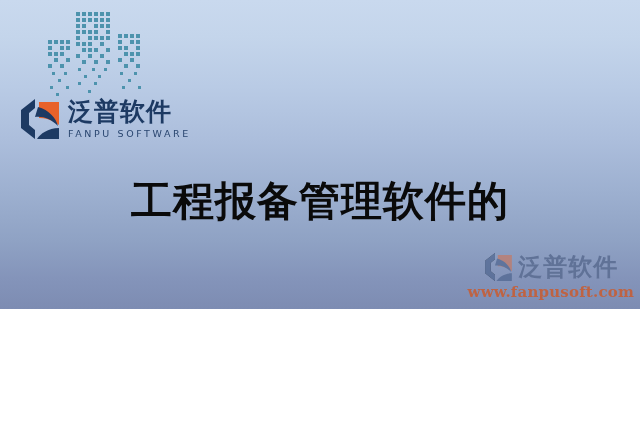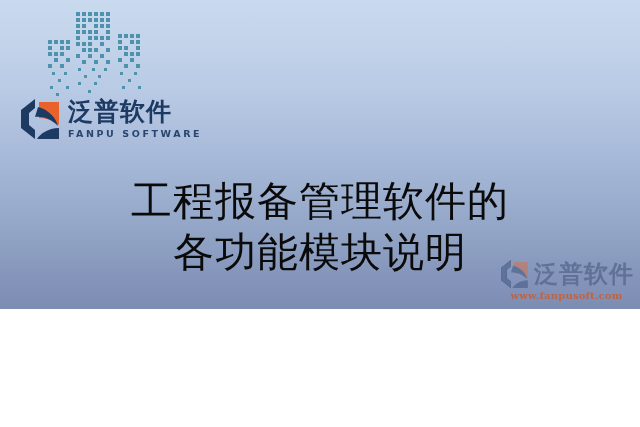--- a/index.html
+++ b/index.html
@@ -33,29 +33,29 @@
   }
   #brand-mark{width:44px;height:42px;display:block;flex:none;}
   #brand-text{display:flex;flex-direction:column;line-height:1;}
   #brand-cn{
     font-size:25px;font-weight:bold;color:#1d3a63;
     letter-spacing:1px;
     font-family:"DejaVu Sans","Liberation Sans",sans-serif;
   }
   #brand-en{
     font-size:9.5px;color:#2a4670;letter-spacing:2.6px;
-    margin-top:5px;font-weight:bold;
+    margin-top:5px;font-weight:normal;
   }
 
   
   #headline{
     position:absolute;left:0;top:176px;width:640px;
     text-align:center;
     color:#0a0a0a;
-    font-weight:normal;
+    font-weight:bold;
     font-size:41px;
     line-height:51px;
     letter-spacing:1px;
     font-family:"DejaVu Sans","Liberation Sans",sans-serif;
   }
   #headline div{white-space:nowrap;}
 
   
   #watermark{
     position:absolute;right:6px;bottom:8px;
@@ -63,21 +63,21 @@
     opacity:.92;
   }
   #wm-row{display:flex;align-items:center;gap:4px;}
   #wm-mark{width:31px;height:30px;display:block;flex:none;opacity:.62;}
   #wm-cn{
     font-size:24px;font-weight:bold;color:#5d6f94;
     letter-spacing:1px;line-height:1;
   }
   #wm-url{
     font-family:"DejaVu Serif","Liberation Serif",serif;
-    font-size:10px;font-weight:bold;color:#c4603a;
+    font-size:15px;font-weight:bold;color:#c4603a;
     letter-spacing:.2px;margin-top:1px;
   }
 </style>
 </head>
 <body>
 
 <div id="stage">
 
   <div id="skyline">
     <svg width="96" height="92" viewBox="0 0 96 92" xmlns="http://www.w3.org/2000/svg" aria-hidden="true">
@@ -193,21 +193,20 @@
       </svg>
     </span>
     <span id="brand-text">
       <span id="brand-cn">泛普软件</span>
       <span id="brand-en">FANPU SOFTWARE</span>
     </span>
   </div>
 
   <div id="headline">
     <div>工程报备管理软件的</div>
-    <div>各功能模块说明</div>
   </div>
 
   <div id="watermark">
     <span id="wm-row">
       <span>
         <svg id="wm-mark" viewBox="0 0 44 42" xmlns="http://www.w3.org/2000/svg" aria-hidden="true">
           <path d="M17 1 L3 12 L3 30 L17 41 L17 32 L11 27 L11 15 L17 10 Z" fill="#3f5municipal"></path>
           <path d="M17 1 L3 12 L3 30 L17 41 L17 32 L11 27 L11 15 L17 10 Z" fill="#415a85"></path>
           <path d="M21 4 L41 4 L41 27 C41 27 33 20 21 20 Z" fill="#d2724f"></path>
           <path d="M41 30 C30 30 22 36 19 41 L41 41 Z" fill="#415a85"></path>

